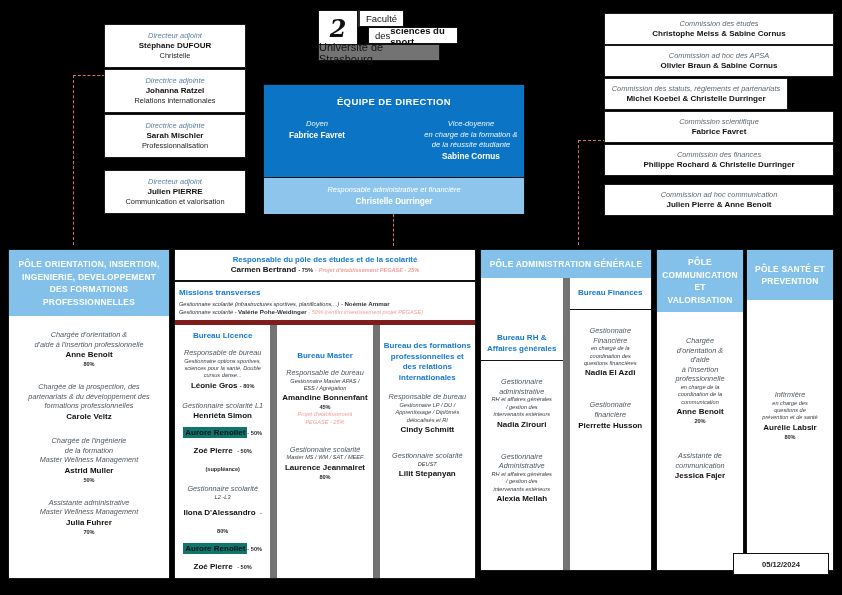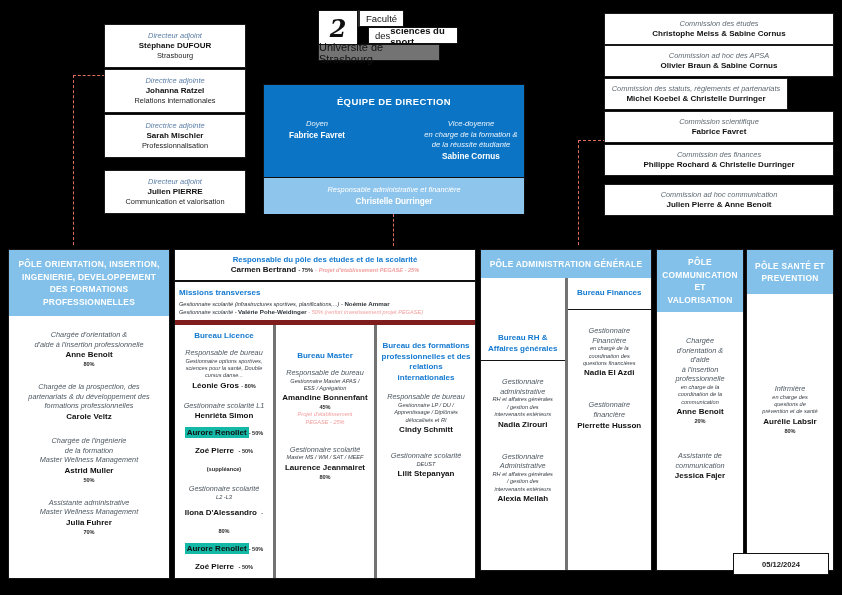--- a/index.html
+++ b/index.html
@@ -162,21 +162,21 @@
     overflow: hidden;
   }
   .col {
     flex: 1;
     padding: 6px 4px;
     display: flex;
     flex-direction: column;
     align-items: center;
     text-align: center;
   }
-  .col + .col { border-left: 3px solid #737373; }
+  .col + .col { border-left: 7px solid #737373; }
 
   .bureau-title {
     color: #1479d0;
     font-weight: bold;
     font-size: 8px;
     line-height: 10.5px;
     margin-bottom: 6px;
   }
   .entry { margin-bottom: 9px; width: 100%; }
   .e-role {
@@ -190,21 +190,21 @@
     font-size: 5.6px;
     line-height: 7.4px;
     color: #3c4248;
   }
   .e-name {
     font-weight: bold;
     font-size: 8px;
     line-height: 11px;
     color: #111;
   }
-  .e-name.hl { background: #14b8a6; display: inline-block; padding: 0 2px; }
+  .e-name.hl { background: #0f766e; display: inline-block; padding: 0 2px; }
   .e-pct {
     font-size: 5.6px;
     line-height: 8px;
     color: #2a2a2a;
     font-weight: bold;
   }
   .e-pegase {
     font-size: 5.6px;
     line-height: 7.6px;
     color: #f2a0a0;
@@ -292,21 +292,21 @@
     </div>
     <div id="dir-bottom">
       <div class="d-role">Responsable administrative et financière</div>
       <div class="d-name">Christelle Durringer</div>
     </div>
   </div>
 
   <div class="wbox" style="left:104px; top:24px; width:142px; height:44px;">
     <div class="role blue">Directeur adjoint</div>
     <div class="pname">Stéphane DUFOUR</div>
-    <div class="sub">Strasbourg</div>
+    <div class="sub">Christelle</div>
   </div>
   <div class="wbox" style="left:104px; top:69px; width:142px; height:44px;">
     <div class="role blue">Directrice adjointe</div>
     <div class="pname">Johanna Ratzel</div>
     <div class="sub">Relations internationales</div>
   </div>
   <div class="wbox" style="left:104px; top:114px; width:142px; height:44px;">
     <div class="role blue">Directrice adjointe</div>
     <div class="pname">Sarah Mischler</div>
     <div class="sub">Professionnalisation</div>
@@ -530,21 +530,21 @@
         <div class="entry">
           <div class="e-role">Assistante de</div>
           <div class="e-role">communication</div>
           <div class="e-name">Jessica Fajer</div>
         </div>
       </div>
     </div>
   </div>
 
   <div class="pole" style="left:746px; top:249px; width:88px; height:322px;">
-    <div class="pole-head" style="height:44px;">PÔLE SANTÉ ET PREVENTION</div>
+    <div class="pole-head" style="height:50px;">PÔLE SANTÉ ET PREVENTION</div>
     <div class="pole-body">
       <div class="col" style="justify-content:flex-start; padding-top:90px;">
         <div class="entry">
           <div class="e-role">Infirmière</div>
           <div class="e-detail">en charge des</div>
           <div class="e-detail">questions de</div>
           <div class="e-detail">prévention et de santé</div>
           <div class="e-name">Aurélie Labsir</div>
           <div class="e-pct">80%</div>
         </div>

